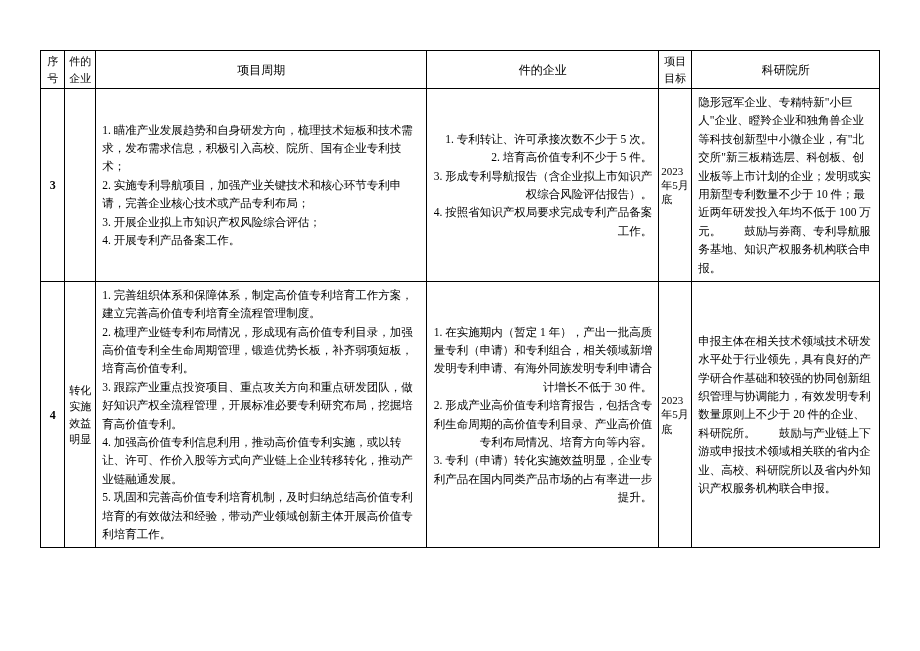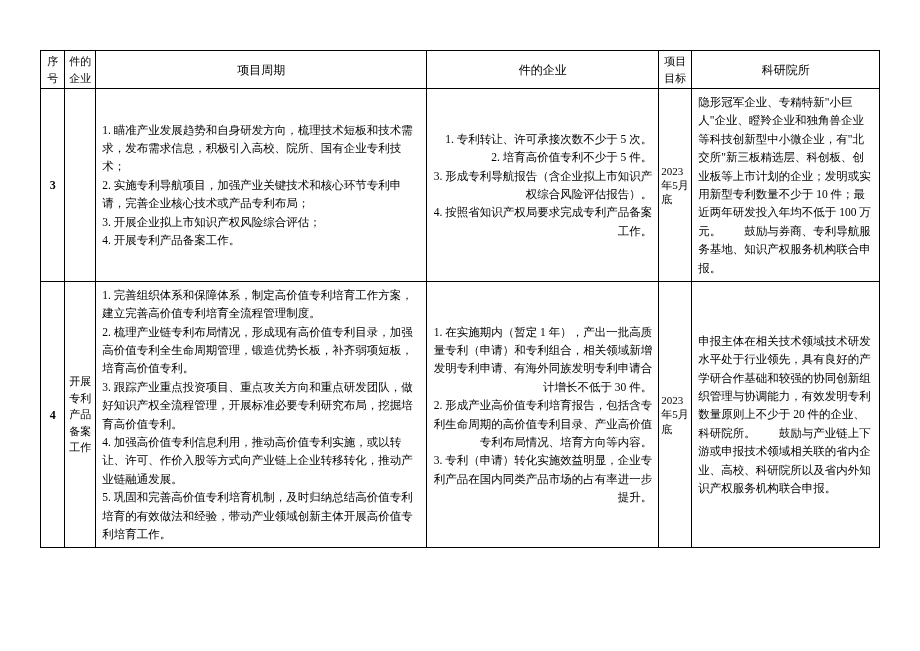--- a/index.html
+++ b/index.html
@@ -71,20 +71,20 @@
     <tr>
       <td class="seq-cell">3</td>
       <td class="vert"></td>
       <td class="taskcell">1. 瞄准产业发展趋势和自身研发方向，梳理技术短板和技术需求，发布需求信息，积极引入高校、院所、国有企业专利技术；<br>2. 实施专利导航项目，加强产业关键技术和核心环节专利申请，完善企业核心技术或产品专利布局；<br>3. 开展企业拟上市知识产权风险综合评估；<br>4. 开展专利产品备案工作。</td>
       <td class="goalcell">1. 专利转让、许可承接次数不少于 5 次。<br>2. 培育高价值专利不少于 5 件。<br>3. 形成专利导航报告（含企业拟上市知识产权综合风险评估报告）。<br>4. 按照省知识产权局要求完成专利产品备案工作。</td>
       <td class="period-cell">2023年5月底</td>
       <td class="unitcell">隐形冠军企业、专精特新"小巨人"企业、瞪羚企业和独角兽企业等科技创新型中小微企业，有"北交所"新三板精选层、科创板、创业板等上市计划的企业；发明或实用新型专利数量不少于 10 件；最近两年研发投入年均不低于 100 万元。　　鼓励与券商、专利导航服务基地、知识产权服务机构联合申报。</td>
     </tr>
     <tr>
       <td class="seq-cell">4</td>
-      <td class="vert">开展专利产品备案工作</td>
+      <td class="vert">转化实施效益明显</td>
       <td class="taskcell">1. 完善组织体系和保障体系，制定高价值专利培育工作方案，建立完善高价值专利培育全流程管理制度。<br>2. 梳理产业链专利布局情况，形成现有高价值专利目录，加强高价值专利全生命周期管理，锻造优势长板，补齐弱项短板，培育高价值专利。<br>3. 跟踪产业重点投资项目、重点攻关方向和重点研发团队，做好知识产权全流程管理，开展标准必要专利研究布局，挖掘培育高价值专利。<br>4. 加强高价值专利信息利用，推动高价值专利实施，或以转让、许可、作价入股等方式向产业链上企业转移转化，推动产业链融通发展。<br>5. 巩固和完善高价值专利培育机制，及时归纳总结高价值专利培育的有效做法和经验，带动产业领域创新主体开展高价值专利培育工作。</td>
       <td class="goalcell">1. 在实施期内（暂定 1 年），产出一批高质量专利（申请）和专利组合，相关领域新增发明专利申请、有海外同族发明专利申请合计增长不低于 30 件。<br>2. 形成产业高价值专利培育报告，包括含专利生命周期的高价值专利目录、产业高价值专利布局情况、培育方向等内容。<br>3. 专利（申请）转化实施效益明显，企业专利产品在国内同类产品市场的占有率进一步提升。</td>
       <td class="period-cell">2023年5月底</td>
       <td class="unitcell">申报主体在相关技术领域技术研发水平处于行业领先，具有良好的产学研合作基础和较强的协同创新组织管理与协调能力，有效发明专利数量原则上不少于 20 件的企业、科研院所。　　鼓励与产业链上下游或申报技术领域相关联的省内企业、高校、科研院所以及省内外知识产权服务机构联合申报。</td>
     </tr>
   </tbody>
 </table>
 
 </body></html>

